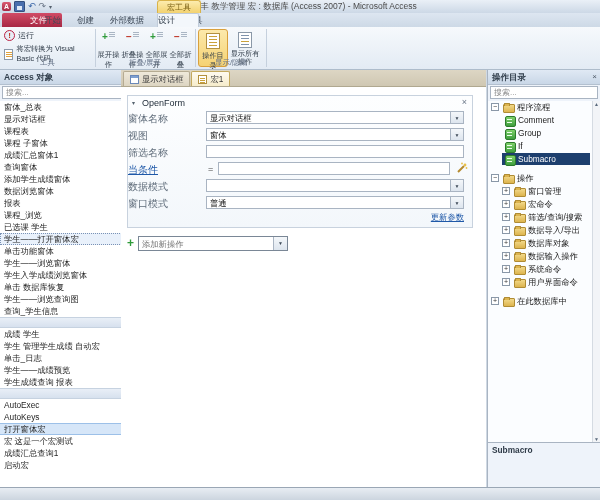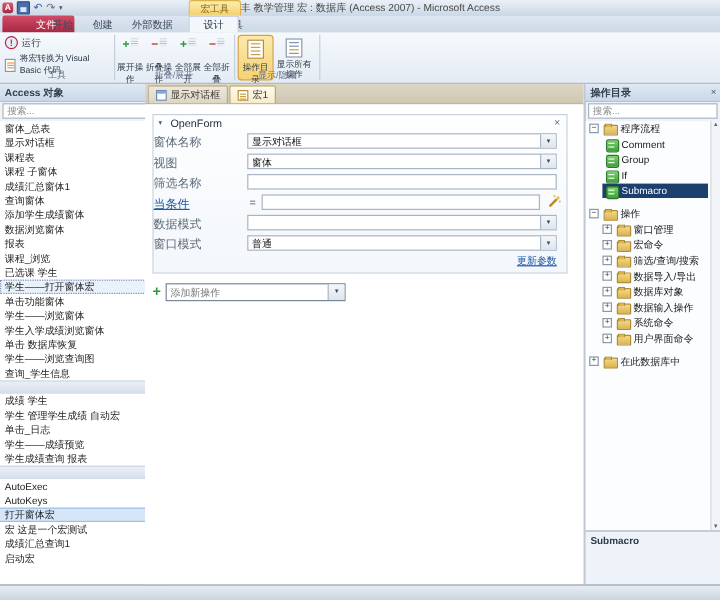--- a/index.html
+++ b/index.html
@@ -23,21 +23,21 @@
     color:#7c6218;font-size:8px;text-align:center;line-height:13px;}
   
   .tabrow{position:absolute;left:0;top:13px;width:600px;height:14px;
     background:linear-gradient(#dde6f1,#cdd9e6);}
   .filetab{position:absolute;left:2px;top:0;width:32px;height:14px;border-radius:2px 2px 0 0;
     background:linear-gradient(#d14b66,#a82844);color:#fff;text-align:left;line-height:14px;font-size:8.5px;padding-left:28px;}
   .rtabs{position:absolute;left:36px;top:0;height:14px;display:flex;}
   .rtab{padding:0 8px;line-height:14px;font-size:8.5px;color:#3e4a58;}
   .activetab{position:absolute;left:157px;top:0;width:42px;height:14px;background:#f3f7fb;
     border:1px solid #c0cbd8;border-bottom:none;border-radius:2px 2px 0 0;box-sizing:border-box;
-    text-align:center;line-height:13px;font-size:8.5px;color:#2f3b48;}
+    text-align:left;line-height:13px;font-size:8.5px;color:#2f3b48;}
   
   .ribbon{position:absolute;left:0;top:27px;width:600px;height:43px;
     background:linear-gradient(#f6f9fc,#e3ebf4);border-bottom:1px solid #aebccb;box-sizing:border-box;}
   .rgroup{position:absolute;top:0;height:42px;}
   .rgsep{position:absolute;top:2px;width:1px;height:38px;background:#c5d0dd;}
   .rglabel{position:absolute;bottom:1px;left:0;right:0;text-align:center;font-size:7.5px;color:#68758a;}
   .rbtn{position:absolute;display:flex;align-items:center;gap:3px;font-size:8px;color:#2f3b48;}
   .runicon{width:9px;height:9px;border-radius:50%;background:#e7eef6;border:1px solid #b24;color:#c0392b;
     font-weight:bold;font-size:8px;line-height:9px;text-align:center;}
   .convicon{width:9px;height:9px;background:#fff;border:1px solid #8a98a8;position:relative;}

